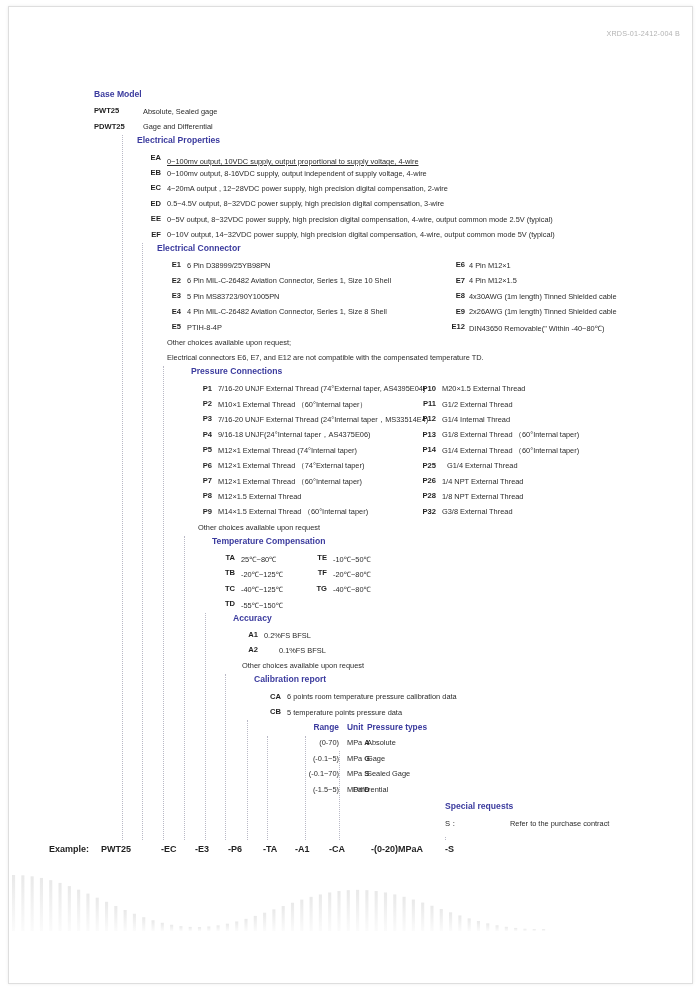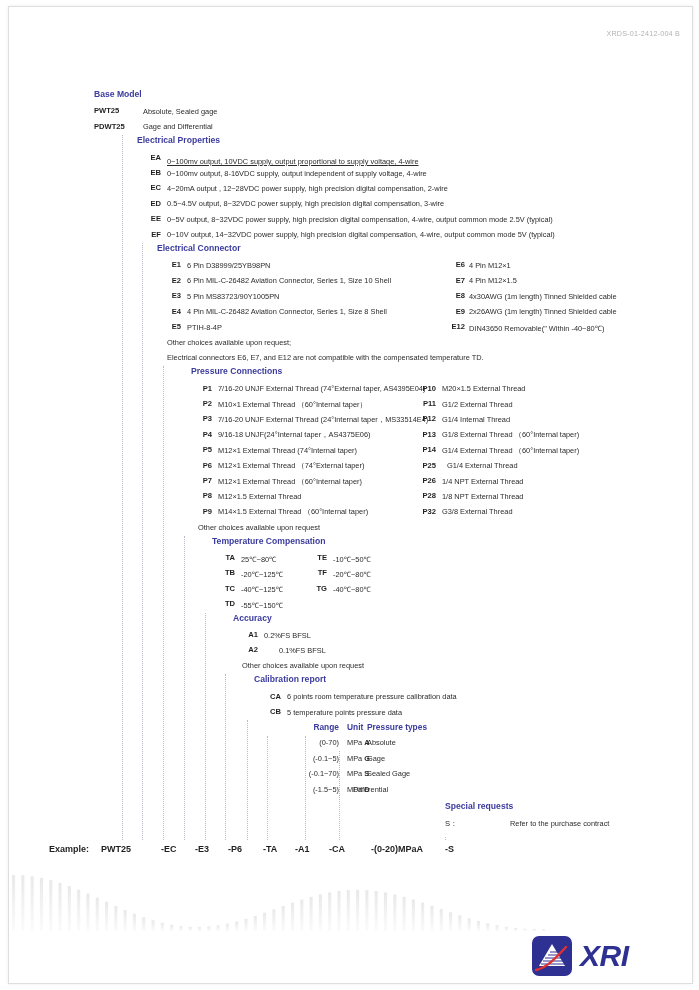--- a/index.html
+++ b/index.html
@@ -291,30 +291,14 @@
       <rect x="467.91" y="95.03" width="3.1" height="9.97" fill="url(#bg)"></rect>
       <rect x="477.21" y="97.34" width="3.1" height="7.66" fill="url(#bg)"></rect>
       <rect x="486.51" y="99.28" width="3.1" height="5.72" fill="url(#bg)"></rect>
       <rect x="495.81" y="100.82" width="3.1" height="4.18" fill="url(#bg)"></rect>
       <rect x="505.11" y="101.97" width="3.1" height="3.03" fill="url(#bg)"></rect>
       <rect x="514.40" y="102.79" width="3.1" height="2.21" fill="url(#bg)"></rect>
       <rect x="523.70" y="103.00" width="3.1" height="2.00" fill="url(#bg)"></rect>
       <rect x="533.00" y="103.00" width="3.1" height="2.00" fill="url(#bg)"></rect>
     </svg>
 
-  <div class="logo">
-    <div class="logo-mark">
-      <svg viewBox="0 0 40 40" width="40" height="40">
-        <path d="M20 8 L33 30 L7 30 Z" fill="#ffffff"></path>
-        <g stroke="#2e3192" stroke-width="1.1">
-          <line x1="13" y1="22" x2="29" y2="22"></line>
-          <line x1="11" y1="25" x2="31" y2="25"></line>
-          <line x1="9" y1="28" x2="33" y2="28"></line>
-          <line x1="16" y1="19" x2="27" y2="19"></line>
-          <line x1="18" y1="16" x2="25" y2="16"></line>
-        </g>
-        <path d="M4 34 C14 32 22 24 34 11" stroke="#e03030" stroke-width="2.4" fill="none" stroke-linecap="round"></path>
-      </svg>
-    </div>
-    <div class="logo-word">XRI</div>
-  </div>
 
 </div>
 
 </body></html>

